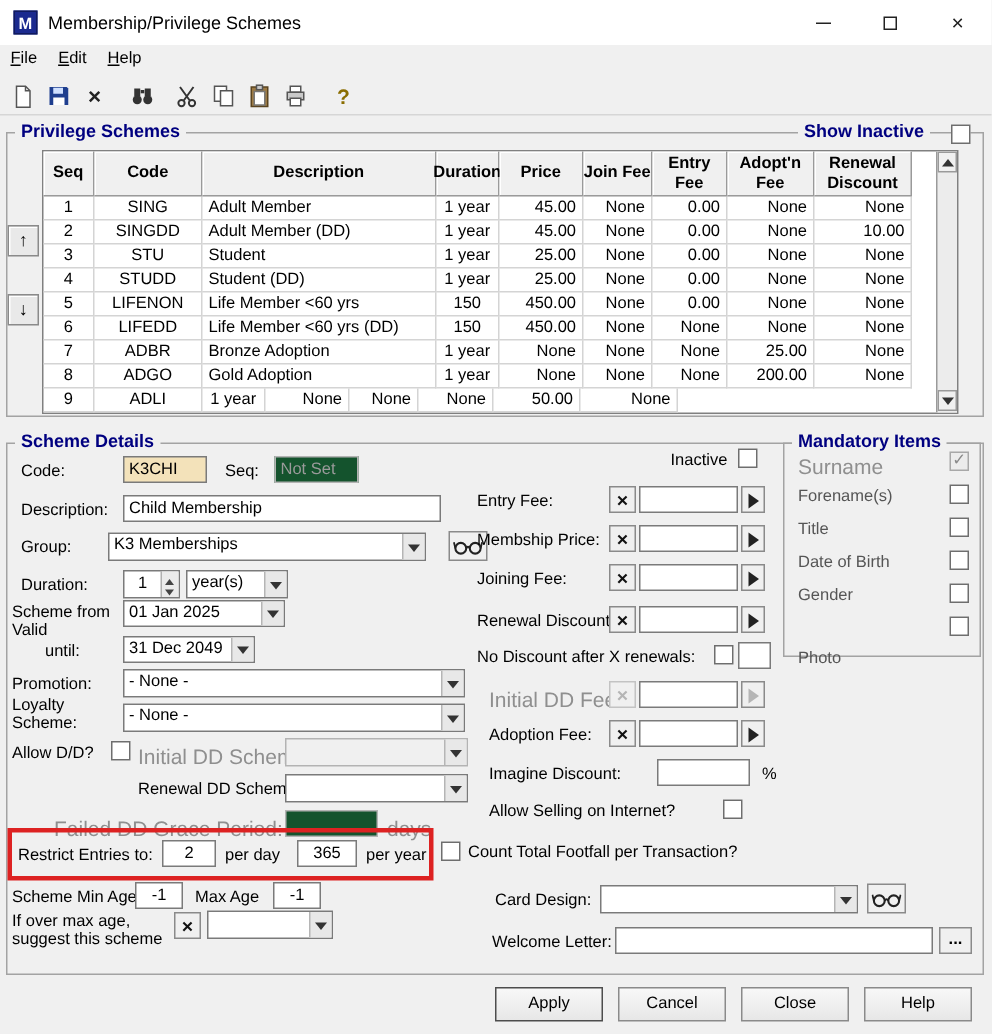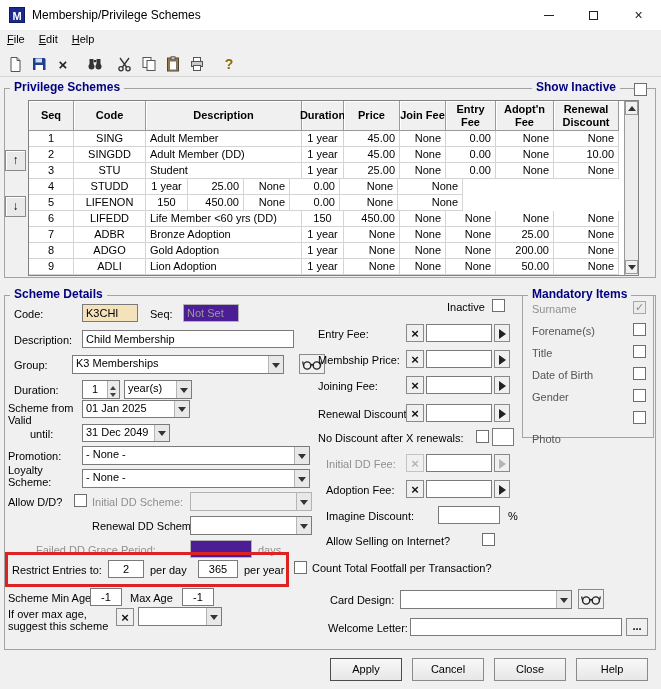--- a/index.html
+++ b/index.html
@@ -36,39 +36,39 @@
   .tbl { position:absolute; left:28px; top:100px; width:611px; height:176px; background:#fff;
          border:1px solid #808080; }
   .thead { display:flex; height:30px; }
   .th { background:#f0f0f0; border-right:1px solid #9a9a9a; border-bottom:1px solid #9a9a9a;
         box-shadow:inset 1px 1px 0 #fff; display:flex; flex-direction:column; align-items:center;
         justify-content:center; font-weight:bold; font-size:11px; line-height:13px; white-space:nowrap; }
   .trow { display:flex; height:16px; }
   .td { border-right:1px solid #d4d4d4; border-bottom:1px solid #d4d4d4; font-size:11px;
         line-height:15px; overflow:hidden; white-space:nowrap; }
   .ctr { text-align:center; } .rt { text-align:right; padding-right:4px; } .lt { padding-left:4px; }
-  .w1{width:45px}.w2{width:72px}.w3{width:156px}.w4{width:42px}.w5{width:56px}
+  .w1{width:34px}.w2{width:72px}.w3{width:156px}.w4{width:42px}.w5{width:56px}
   .w6{width:46px}.w7{width:50px}.w8{width:58px}.w9{width:65px}
   .vs { position:absolute; right:0; top:0; width:14px; height:174px; background:#ececec;
         border-left:1px solid #9a9a9a; }
   .vsb { position:absolute; left:0; width:13px; height:14px; background:#f0f0f0;
          border:1px solid #9a9a9a; display:flex; align-items:center; justify-content:center; }
   .tri-up::after { content:""; border:4px solid transparent; border-bottom:5px solid #333; margin-top:-4px; }
   .tri-dn::after { content:""; border:4px solid transparent; border-top:5px solid #333; margin-bottom:-4px; }
   .ord { position:absolute; left:5px; width:21px; height:21px; background:#e9e9e9;
          border:1px solid #8a8a8a; box-shadow:inset 1px 1px 0 #fff; font-weight:bold;
          text-align:center; line-height:19px; font-size:12px; }
 
   
   .fl { position:absolute; white-space:nowrap; font-size:11px; }
-  .gl { position:absolute; white-space:nowrap; font-size:11px; color:#8f8f8f; }
+  .gl { position:absolute; white-space:nowrap; font-size:14px; color:#8f8f8f; }
   .inp { position:absolute; background:#fff; border:1px solid #7a7a7a; font-size:11px;
          line-height:16px; padding:0 3px; overflow:hidden; white-space:nowrap; height:18px; }
   .inp.c { text-align:center; }
-  .inp.dis { background:#4c1d95; color:#9a9a9a; border-color:#b3b3b3; }
+  .inp.dis { background:#14532d; color:#9a9a9a; border-color:#b3b3b3; }
   .sel { position:absolute; background:#fff; border:1px solid #7a7a7a; display:flex; height:19px; }
   .sel .txt { flex:1; padding:1px 3px; overflow:hidden; white-space:nowrap; font-size:11px; }
   .sel .arr { width:15px; background:#e8e8e8; border-left:1px solid #b5b5b5; display:flex;
               align-items:center; justify-content:center; }
   .sel .arr::after { content:""; border:4px solid transparent; border-top:5px solid #333; margin-top:5px; }
   .sel.dis { background:#f0f0f0; border-color:#b3b3b3; } .sel.dis .txt { color:#9a9a9a; }
   .cb { position:absolute; width:13px; height:13px; background:#fff; border:1px solid #6e6e6e;
         font-size:11px; line-height:11px; text-align:center; color:#555; }
   .cb.dis { background:#ececec; border-color:#a8a8a8; color:#8a8a8a; }
   .xbtn { position:absolute; width:18px; height:18px; background:#f0f0f0; border:1px solid #8a8a8a;
@@ -241,30 +241,32 @@
       <div class="td w4 ctr">1 year</div>
       <div class="td w5 rt">25.00</div>
       <div class="td w6 rt">None</div>
       <div class="td w7 rt">0.00</div>
       <div class="td w8 rt">None</div>
       <div class="td w9 rt">None</div>
   </div>
   <div class="trow">
     <div class="td w1 ctr">4</div>
       <div class="td w2 ctr">STUDD</div>
+      <div class="td w3 lt">Student (DD)</div>
       <div class="td w4 ctr">1 year</div>
       <div class="td w5 rt">25.00</div>
       <div class="td w6 rt">None</div>
       <div class="td w7 rt">0.00</div>
       <div class="td w8 rt">None</div>
       <div class="td w9 rt">None</div>
   </div>
   <div class="trow">
     <div class="td w1 ctr">5</div>
       <div class="td w2 ctr">LIFENON</div>
+      <div class="td w3 lt">Life Member &lt;60 yrs</div>
       <div class="td w4 ctr">150</div>
       <div class="td w5 rt">450.00</div>
       <div class="td w6 rt">None</div>
       <div class="td w7 rt">0.00</div>
       <div class="td w8 rt">None</div>
       <div class="td w9 rt">None</div>
   </div>
   <div class="trow">
     <div class="td w1 ctr">6</div>
       <div class="td w2 ctr">LIFEDD</div>
@@ -294,21 +296,20 @@
       <div class="td w4 ctr">1 year</div>
       <div class="td w5 rt">None</div>
       <div class="td w6 rt">None</div>
       <div class="td w7 rt">None</div>
       <div class="td w8 rt">200.00</div>
       <div class="td w9 rt">None</div>
   </div>
   <div class="trow">
     <div class="td w1 ctr">9</div>
       <div class="td w2 ctr">ADLI</div>
-      <div class="td w3 lt">Lion Adoption</div>
       <div class="td w4 ctr">1 year</div>
       <div class="td w5 rt">None</div>
       <div class="td w6 rt">None</div>
       <div class="td w7 rt">None</div>
       <div class="td w8 rt">50.00</div>
       <div class="td w9 rt">None</div>
   </div>
 
   <div class="vs">
     <div class="vsb tri-up" style="top:0"></div>

